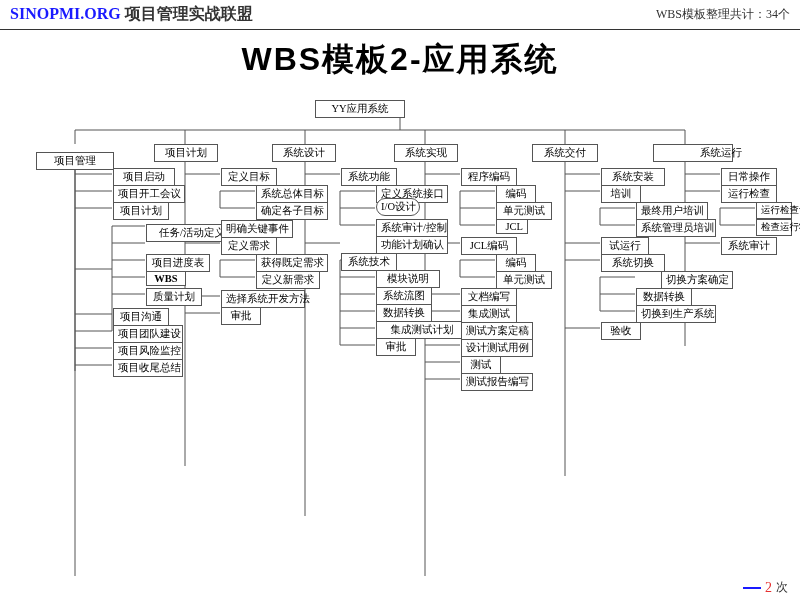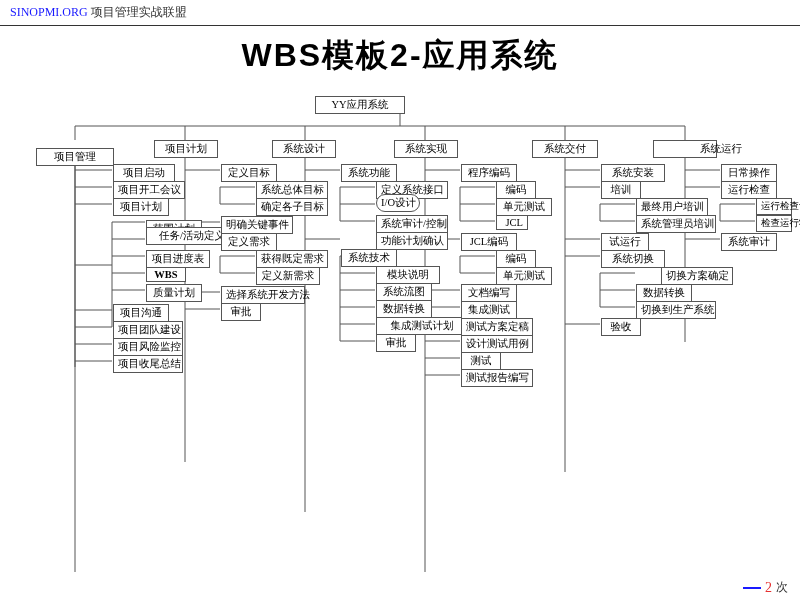--- a/index.html
+++ b/index.html
@@ -15,22 +15,23 @@
 
     
     .header {
       display: flex;
       justify-content: space-between;
       align-items: center;
       padding: 4px 10px;
       border-bottom: 1px solid #333;
     }
     .header-left {
-      font-size: 12px;
+      font-size: 16px;
       color: #333;
+      font-weight: bold;
     }
     .header-left span.org {
       color: #1a1aff;
     }
     .header-right {
       font-size: 12px;
       color: #333;
     }
 
     
@@ -121,20 +122,21 @@
     }
   </style>
 </head>
 <body>
 
 <div class="header">
   <div class="header-left">
     <span class="org">SINOPMI.ORG</span>
     <span> 项目管理实战联盟</span>
   </div>
+  <div class="header-right">WBS模板整理共计：34个</div>
 </div>
 
 <div class="title-area">
   <div class="main-title">WBS模板2-应用系统</div>
 </div>
 
 <div class="chart-area">
 
   <svg class="lines-svg">
 
@@ -286,28 +288,28 @@
   <div class="node col-header" style="position:absolute; top:58px; left:36px; width:78px;margin-top:8px;">项目管理</div>
 
   <div class="node col-header" style="position:absolute; top:58px; left:154px; width:64px;">项目计划</div>
 
   <div class="node col-header" style="position:absolute; top:58px; left:272px; width:64px;">系统设计</div>
 
   <div class="node col-header" style="position:absolute; top:58px; left:394px; width:64px;">系统实现</div>
 
   <div class="node col-header" style="position:absolute; top:58px; left:532px; width:66px;">系统交付</div>
 
-  <div class="node col-header" style="position:absolute; top:58px; left:653px; width:64px;padding-left:46px;">系统运行</div>
+  <div class="node col-header" style="position:absolute; top:58px; left:653px; width:80px;padding-left:46px;">系统运行</div>
 
   <div class="node" style="position:absolute; top:82px; left:113px; width:62px;">项目启动</div>
   <div class="node" style="position:absolute; top:99px; left:113px; width:72px;">项目开工会议</div>
   <div class="node" style="position:absolute; top:116px; left:113px; width:56px;">项目计划</div>
 
   <div class="node" style="position:absolute; top:138px; left:146px; width:56px;">范围计划</div>
-  <div class="node" style="position:absolute; top:145px; left:146px; width:92px;">任务/活动定义</div>
+  <div class="node" style="position:absolute; top:138px; left:146px; width:92px;">任务/活动定义</div>
   <div class="node" style="position:absolute; top:168px; left:146px; width:64px;">项目进度表</div>
   <div class="node node-bold" style="position:absolute; top:185px; left:146px; width:40px; font-weight:bold;">WBS</div>
   <div class="node" style="position:absolute; top:202px; left:146px; width:56px;">质量计划</div>
 
   <div class="node" style="position:absolute; top:222px; left:113px; width:56px;">项目沟通</div>
   <div class="node" style="position:absolute; top:239px; left:113px; width:70px;">项目团队建设</div>
   <div class="node" style="position:absolute; top:256px; left:113px; width:70px;">项目风险监控</div>
   <div class="node" style="position:absolute; top:273px; left:113px; width:70px;">项目收尾总结</div>
 
   <div class="node" style="position:absolute; top:82px; left:221px; width:56px;">定义目标</div>

